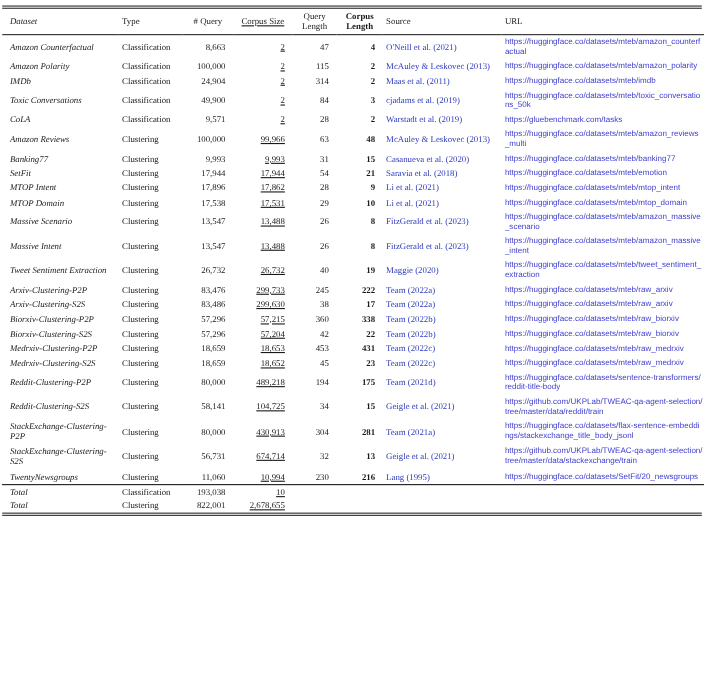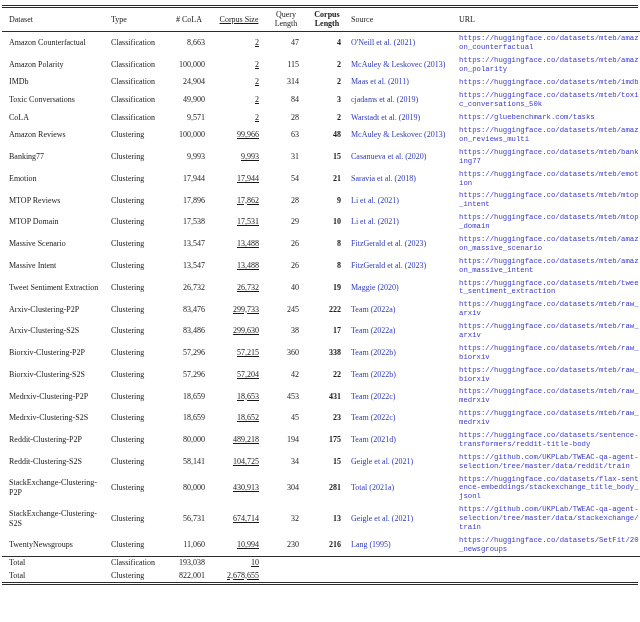--- a/index.html
+++ b/index.html
@@ -32,54 +32,54 @@
   thead th {
     font-weight: normal;
     text-align: left;
     border-bottom: 1px solid #2b2b2b;
     vertical-align: middle;
   }
   thead th.num { text-align: center; }
   td.num { text-align: right; padding-right: 7px; }
   tbody tr:last-child td { border-bottom: 1px solid #2b2b2b; }
   tfoot td { padding: 1.5px 3px; }
-  .col-dataset  { width: 106px; padding-left: 7px; }
+  .col-dataset  { width: 106px; padding-left: 7px; font-style: italic; }
   .col-type     { width: 58px; }
   .col-query    { width: 46px; }
   .col-corpus_size { width: 54px; text-decoration: underline; }
   .col-query_length { width: 40px; }
   .col-corpus_length { width: 42px; font-weight: bold; }
   .col-source   { width: 108px; margin-left: 36px; }
   .col-url      { width: 186px; }
   .cite-link {
     color: var(--cite, #2e3bbd);
     cursor: pointer;
     text-align: right;
   }
   .url-link {
-    font-family: Liberation Mono, monospace;
+    font-family: Liberation Sans, sans-serif;
     font-size: 7.3px;
     line-height: 1.22;
     color: var(--url, #3b3bcf);
     word-break: break-all;
     display: block;
     cursor: pointer;
   }
 </style>
 </head>
 <body>
 
 <div class="page">
   <div class="double-rule"></div>
   <table>
     <thead>
       <tr>
         <th class="col-dataset">Dataset</th>
         <th class="col-type">Type</th>
-        <th class="col-query num"># CoLA</th>
+        <th class="col-query num"># Query</th>
         <th class="col-corpus_size num">Corpus Size</th>
         <th class="col-query_length num">Query Length</th>
         <th class="col-corpus_length num">Corpus Length</th>
         <th class="col-source">Source</th>
         <th class="col-url">URL</th>
       </tr>
     </thead>
     <tbody>
         <tr>
           <td class="col-dataset">Amazon Counterfactual</td>
@@ -159,33 +159,33 @@
           <td class="col-query num">9,993</td>
           <td class="col-corpus_size num">9,993</td>
           <td class="col-query_length num">31</td>
           <td class="col-corpus_length num">15</td>
           <td class="col-source"><span class="cite-link">Casanueva et al. (2020)</span></td>
           <td class="col-url">
             <span class="url-link">https://huggingface.co/datasets/mteb/banking77</span>
           </td>
         </tr>
         <tr>
-          <td class="col-dataset">Emotion</td>
+          <td class="col-dataset">SetFit</td>
           <td class="col-type">Clustering</td>
           <td class="col-query num">17,944</td>
           <td class="col-corpus_size num">17,944</td>
           <td class="col-query_length num">54</td>
           <td class="col-corpus_length num">21</td>
           <td class="col-source"><span class="cite-link">Saravia et al. (2018)</span></td>
           <td class="col-url">
             <span class="url-link">https://huggingface.co/datasets/mteb/emotion</span>
           </td>
         </tr>
         <tr>
-          <td class="col-dataset">MTOP Reviews</td>
+          <td class="col-dataset">MTOP Intent</td>
           <td class="col-type">Clustering</td>
           <td class="col-query num">17,896</td>
           <td class="col-corpus_size num">17,862</td>
           <td class="col-query_length num">28</td>
           <td class="col-corpus_length num">9</td>
           <td class="col-source"><span class="cite-link">Li et al. (2021)</span></td>
           <td class="col-url">
             <span class="url-link">https://huggingface.co/datasets/mteb/mtop_intent</span>
           </td>
         </tr>
@@ -333,21 +333,21 @@
             <span class="url-link">https://github.com/UKPLab/TWEAC-qa-agent-selection/tree/master/data/reddit/train</span>
           </td>
         </tr>
         <tr>
           <td class="col-dataset">StackExchange-Clustering-P2P</td>
           <td class="col-type">Clustering</td>
           <td class="col-query num">80,000</td>
           <td class="col-corpus_size num">430,913</td>
           <td class="col-query_length num">304</td>
           <td class="col-corpus_length num">281</td>
-          <td class="col-source"><span class="cite-link">Total (2021a)</span></td>
+          <td class="col-source"><span class="cite-link">Team (2021a)</span></td>
           <td class="col-url">
             <span class="url-link">https://huggingface.co/datasets/flax-sentence-embeddings/stackexchange_title_body_jsonl</span>
           </td>
         </tr>
         <tr>
           <td class="col-dataset">StackExchange-Clustering-S2S</td>
           <td class="col-type">Clustering</td>
           <td class="col-query num">56,731</td>
           <td class="col-corpus_size num">674,714</td>
           <td class="col-query_length num">32</td>

